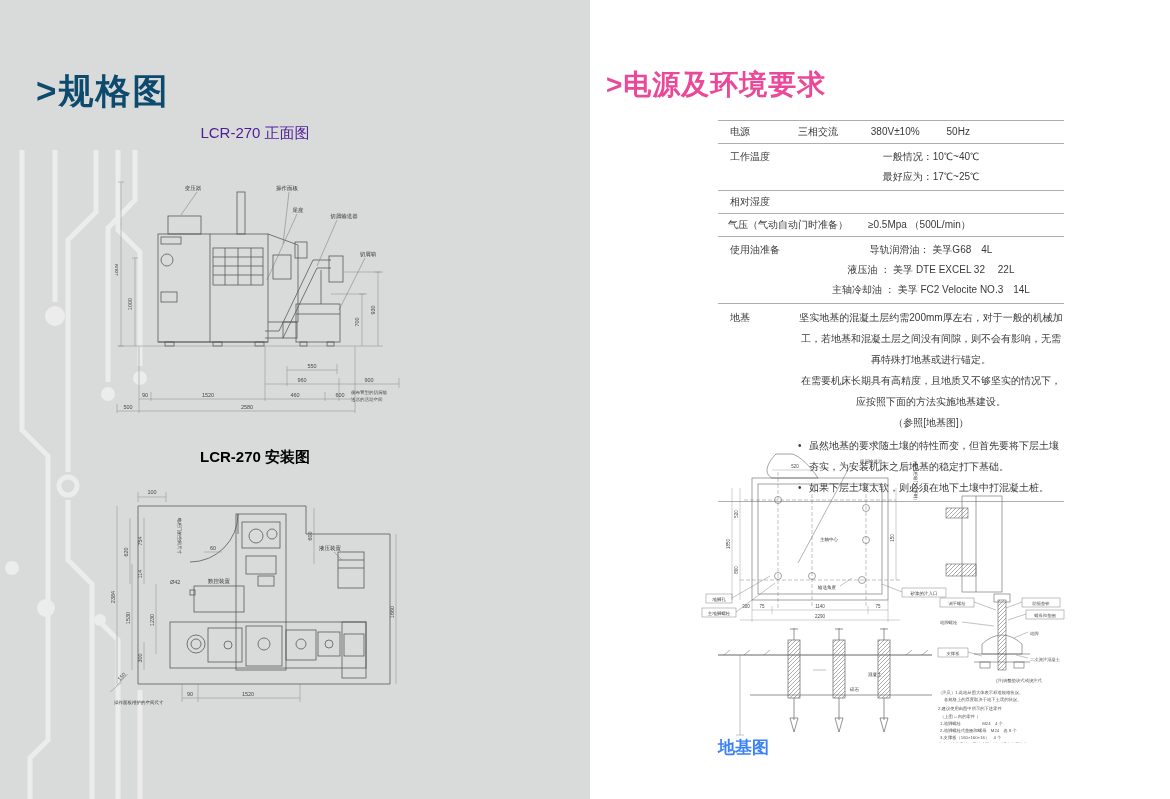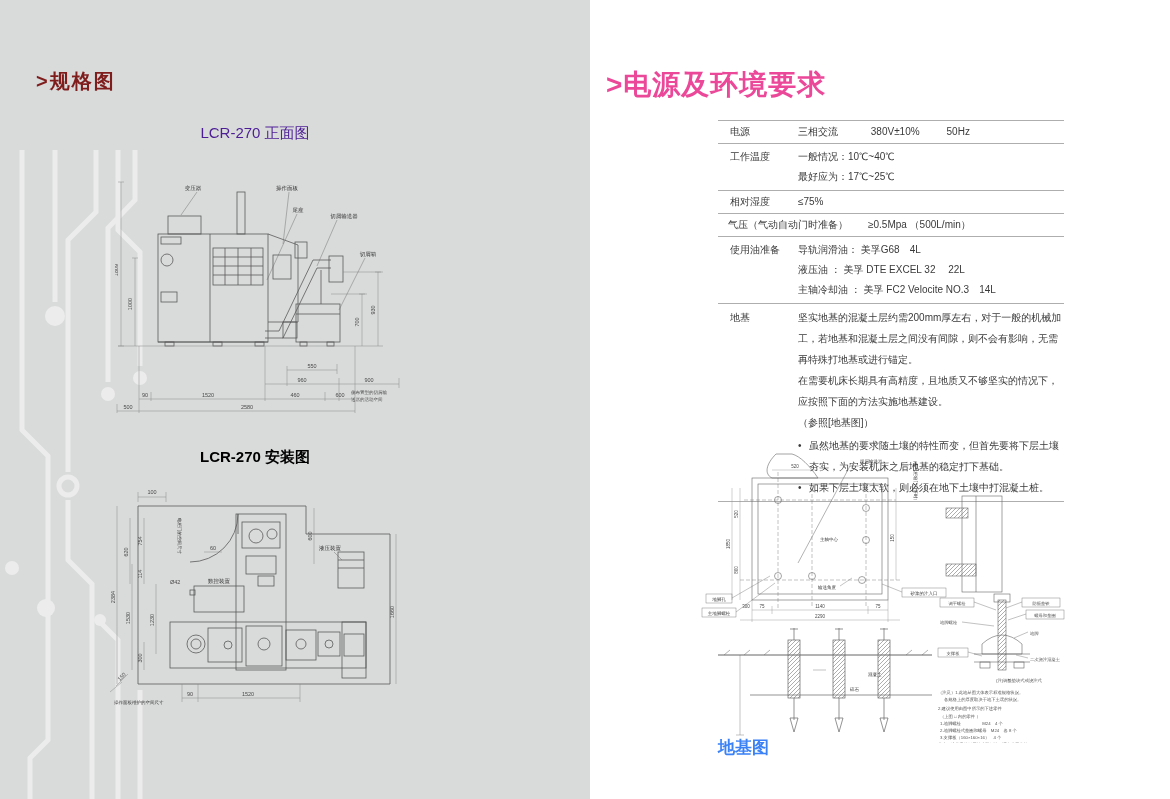--- a/index.html
+++ b/index.html
@@ -1,41 +1,41 @@
 <!DOCTYPE html>
 <html><head>
 <meta charset="utf-8">
 <style>
   html,body{margin:0;padding:0;}
   body{width:1170px;height:799px;position:relative;background:#ffffff;
        font-family:"Liberation Sans",sans-serif;overflow:hidden;color:#333;}
   .left-page{position:absolute;left:0;top:0;width:590px;height:799px;background:#d9dada;}
   .right-page{position:absolute;left:590px;top:0;width:580px;height:799px;background:#ffffff;}
-  .l-title{position:absolute;left:36px;top:68px;font-size:20px;font-weight:bold;color:#7f1d1d;letter-spacing:2px;}
+  .l-title{position:absolute;left:36px;top:68px;font-size:35px;font-weight:bold;color:#0c4a6e;letter-spacing:2px;}
   .r-title{position:absolute;left:16px;top:66px;font-size:28px;font-weight:bold;color:#ec4899;letter-spacing:1px;}
   .fv-title{position:absolute;left:120px;top:124px;width:270px;text-align:center;font-size:15px;font-weight:normal;color:#4c1d95;}
   .iv-title{position:absolute;left:120px;top:448px;width:270px;text-align:center;font-size:15px;font-weight:bold;color:#000000;}
   .circuit{position:absolute;left:0;top:0;}
   .fv{position:absolute;left:115px;top:152px;}
   .iv{position:absolute;left:108px;top:472px;}
   .fd{position:absolute;left:110px;top:448px;}
   svg text{font-family:"Liberation Sans",sans-serif;fill:#3d3d3d;}
   .dm{font-size:5.5px;fill:#4a4a4a;}
   .dm2{font-size:4.5px;fill:#4a4a4a;}
   .lb{font-size:5.5px;fill:#333;}
   .lb2{font-size:4.5px;fill:#333;}
   .nt{font-size:4.3px;fill:#555;}
   .spec-table{position:absolute;left:128px;top:120px;width:346px;font-size:10px;color:#3a3a3a;border-bottom:1px solid #aeaeae;}
   .row{display:flex;border-top:1px solid #aeaeae;padding:3px 0;}
   .row .lbl{flex:none;width:68px;padding-left:12px;line-height:16px;}
   .row .lblw{flex:none;width:140px;padding-left:10px;line-height:16px;}
   .row .val{flex:1;line-height:16px;}
   .row.multi .val,.row.multi .lbl{line-height:20px;}
   .row.fnd .val,.row.fnd .lbl{line-height:21px;}
-  .row .val p{margin:0;}
+  .row .val p{margin:0;text-align:center;}
   .c1{display:inline-block;width:70px;}
   .c2{display:inline-block;width:73px;}
   .bullets{margin-top:2px;}
   .bullet{position:relative;padding-left:11px;}
   .bullet::before{content:"•";position:absolute;left:0;}
   .fig-caption{position:absolute;left:128px;top:736px;font-size:17px;font-weight:bold;color:#3b82f6;}
 </style>
 </head>
 <body>
 
@@ -253,21 +253,20 @@
     </div>
     <div class="row multi">
       <div class="lbl">工作温度</div>
       <div class="val">
         <p>一般情况：10℃~40℃</p>
         <p>最好应为：17℃~25℃</p>
       </div>
     </div>
     <div class="row">
       <div class="lbl">相对湿度</div>
-      <div class="val">≤75%</div>
     </div>
     <div class="row">
       <div class="lblw">气压（气动自动门时准备）</div>
       <div class="val">≥0.5Mpa （500L/min）</div>
     </div>
     <div class="row multi">
       <div class="lbl">使用油准备</div>
       <div class="val">
         <p>导轨润滑油：  美孚G68　4L</p>
         <p>液压油 ：  美孚  DTE EXCEL 32　 22L</p>

